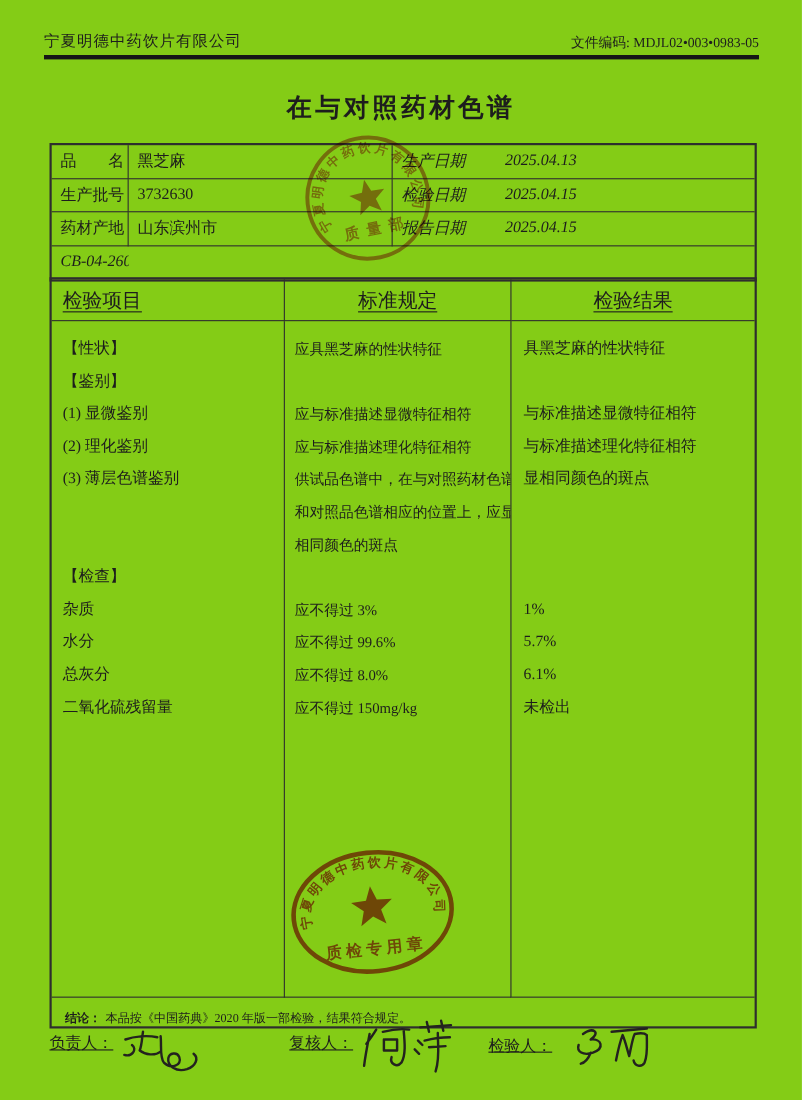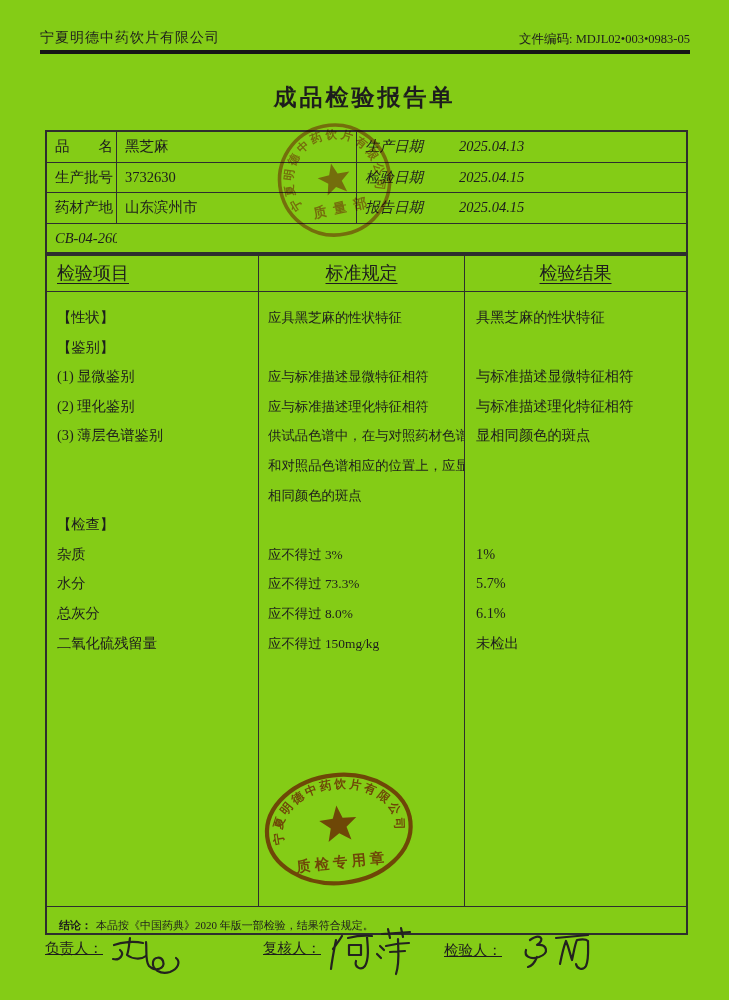--- a/index.html
+++ b/index.html
@@ -50,21 +50,21 @@
 <body>
 
 <div class="page">
 
   <div class="abs company">宁夏明德中药饮片有限公司</div>
   <div class="abs doccode">
     <span>文件编码: </span><span>MDJL02•003•0983-05</span>
   </div>
   <div class="abs headrule"></div>
 
-  <div class="abs title">成品检验报告单</div>
+  <div class="abs title">在与对照药材色谱</div>
 
   <div class="abs infotable">
     <div class="cell">品　　名</div>
     <div class="cell">黑芝麻</div>
     <div class="cell lastcol dual">
       <span class="flabel">生产日期</span>
       <span>2025.04.13</span>
     </div>
 
     <div class="cell">生产批号</div>
@@ -112,21 +112,21 @@
     <div class="mcell mbody col2">
         <div class="tline">应具黑芝麻的性状特征</div>
         <div class="tline"></div>
         <div class="tline">应与标准描述显微特征相符</div>
         <div class="tline">应与标准描述理化特征相符</div>
         <div class="tline">供试品色谱中，在与对照药材色谱</div>
         <div class="tline">和对照品色谱相应的位置上，应显</div>
         <div class="tline">相同颜色的斑点</div>
         <div class="tline"></div>
         <div class="tline">应不得过 3%</div>
-        <div class="tline">应不得过 73.3%</div>
+        <div class="tline">应不得过 99.6%</div>
         <div class="tline">应不得过 8.0%</div>
         <div class="tline">应不得过 150mg/kg</div>
       </div>
     <div class="mcell mbody col3 lastcol">
         <div class="tline">具黑芝麻的性状特征</div>
         <div class="tline"></div>
         <div class="tline">与标准描述显微特征相符</div>
         <div class="tline">与标准描述理化特征相符</div>
         <div class="tline">显相同颜色的斑点</div>
         <div class="tline"></div>

